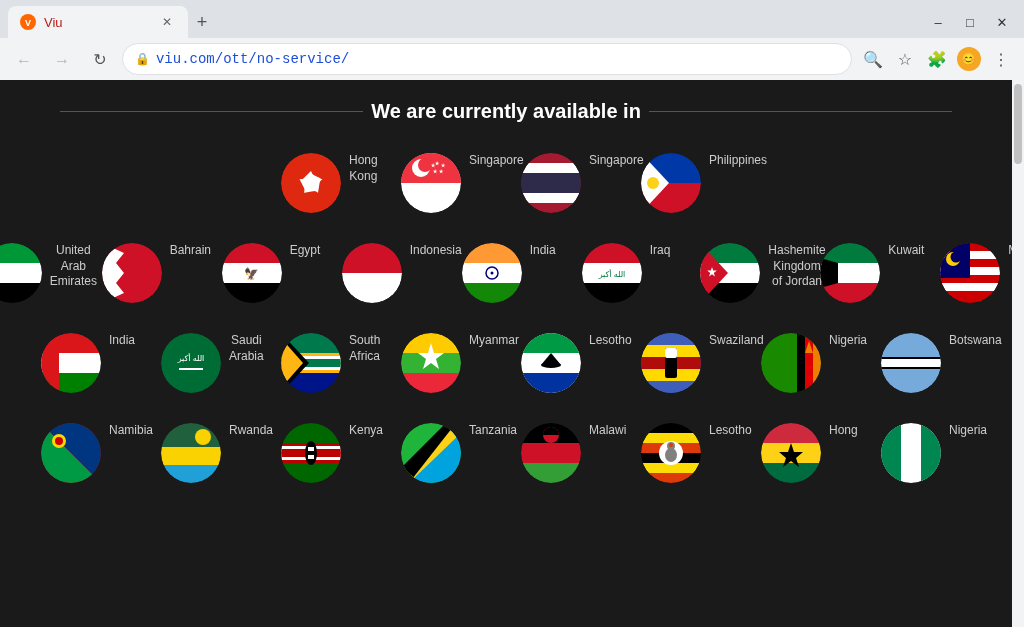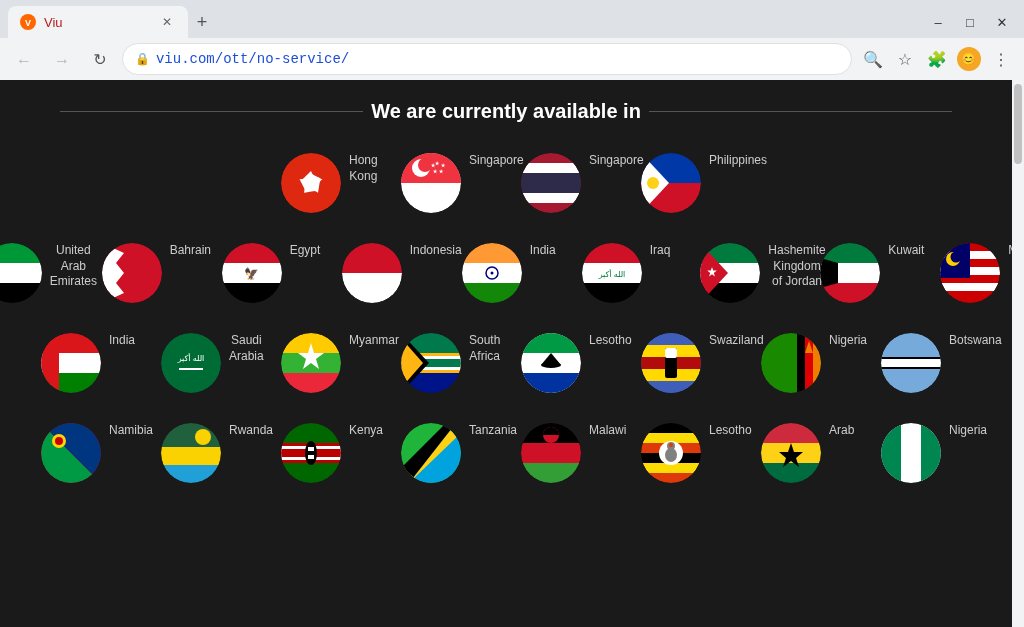--- a/index.html
+++ b/index.html
@@ -460,53 +460,53 @@
             <text x="30" y="28" text-anchor="middle" font-size="8" fill="white" clip-path="url(#c-sa)">الله أكبر</text>
             <line x1="18" y1="36" x2="42" y2="36" stroke="white" stroke-width="2" clip-path="url(#c-sa)"></line>
           </svg>
         </div>
         <span class="country-name">Saudi Arabia</span>
       </div>
 
       <div class="country-item">
         <div class="flag-circle">
           <svg viewBox="0 0 60 60" xmlns="http://www.w3.org/2000/svg">
-            <clipPath id="c-mm">
-                <circle cx="30" cy="30" r="30"></circle>
-              </clipPath>
-            <rect width="60" height="20" fill="#FECB00" clip-path="url(#c-mm)"></rect>
-            <rect y="20" width="60" height="20" fill="#34B233" clip-path="url(#c-mm)"></rect>
-            <rect y="40" width="60" height="20" fill="#EA2839" clip-path="url(#c-mm)"></rect>
-            <polygon points="30,10 33,20 43,20 35,26 38,36 30,30 22,36 25,26 17,20 27,20" fill="white" clip-path="url(#c-mm)"></polygon>
-          </svg>
-        </div>
-        <span class="country-name">Myanmar</span>
-      </div>
-
-      <div class="country-item">
-        <div class="flag-circle">
-          <svg viewBox="0 0 60 60" xmlns="http://www.w3.org/2000/svg">
             <clipPath id="c-za">
                 <circle cx="30" cy="30" r="30"></circle>
               </clipPath>
             <rect width="60" height="30" fill="#007A4D" clip-path="url(#c-za)"></rect>
             <rect y="30" width="60" height="30" fill="#001489" clip-path="url(#c-za)"></rect>
             <rect y="20" width="60" height="20" fill="#FFB612" clip-path="url(#c-za)"></rect>
             <rect y="23" width="60" height="14" fill="white" clip-path="url(#c-za)"></rect>
             <rect y="26" width="60" height="8" fill="#007A4D" clip-path="url(#c-za)"></rect>
             <polygon points="0,0 28,30 0,60" fill="#000" clip-path="url(#c-za)"></polygon>
             <polygon points="0,5 22,30 0,55" fill="#FFB612" clip-path="url(#c-za)"></polygon>
           </svg>
         </div>
         <span class="country-name">South Africa</span>
       </div>
 
       <div class="country-item">
         <div class="flag-circle">
           <svg viewBox="0 0 60 60" xmlns="http://www.w3.org/2000/svg">
+            <clipPath id="c-mm">
+                <circle cx="30" cy="30" r="30"></circle>
+              </clipPath>
+            <rect width="60" height="20" fill="#FECB00" clip-path="url(#c-mm)"></rect>
+            <rect y="20" width="60" height="20" fill="#34B233" clip-path="url(#c-mm)"></rect>
+            <rect y="40" width="60" height="20" fill="#EA2839" clip-path="url(#c-mm)"></rect>
+            <polygon points="30,10 33,20 43,20 35,26 38,36 30,30 22,36 25,26 17,20 27,20" fill="white" clip-path="url(#c-mm)"></polygon>
+          </svg>
+        </div>
+        <span class="country-name">Myanmar</span>
+      </div>
+
+      <div class="country-item">
+        <div class="flag-circle">
+          <svg viewBox="0 0 60 60" xmlns="http://www.w3.org/2000/svg">
             <clipPath id="c-ls">
                 <circle cx="30" cy="30" r="30"></circle>
               </clipPath>
             <rect width="60" height="60" fill="white" clip-path="url(#c-ls)"></rect>
             <rect width="60" height="20" fill="#009A44" clip-path="url(#c-ls)"></rect>
             <rect y="40" width="60" height="20" fill="#0033A0" clip-path="url(#c-ls)"></rect>
 
             <ellipse cx="30" cy="32" rx="10" ry="3" fill="#000" clip-path="url(#c-ls)"></ellipse>
             <polygon points="30,20 40,32 20,32" fill="#000" clip-path="url(#c-ls)"></polygon>
           </svg>
@@ -683,21 +683,21 @@
           <svg viewBox="0 0 60 60" xmlns="http://www.w3.org/2000/svg">
             <clipPath id="c-gh">
                 <circle cx="30" cy="30" r="30"></circle>
               </clipPath>
             <rect width="60" height="20" fill="#CD2A3E" clip-path="url(#c-gh)"></rect>
             <rect y="20" width="60" height="20" fill="#FCD116" clip-path="url(#c-gh)"></rect>
             <rect y="40" width="60" height="20" fill="#006B3F" clip-path="url(#c-gh)"></rect>
             <polygon points="30,20 33,29 42,29 35,35 38,44 30,38 22,44 25,35 18,29 27,29" fill="#000" clip-path="url(#c-gh)"></polygon>
           </svg>
         </div>
-        <span class="country-name">Arab</span>
+        <span class="country-name">Hong</span>
       </div>
 
       <div class="country-item">
         <div class="flag-circle">
           <svg viewBox="0 0 60 60" xmlns="http://www.w3.org/2000/svg">
             <clipPath id="c-ng">
                 <circle cx="30" cy="30" r="30"></circle>
               </clipPath>
             <rect width="60" height="60" fill="white" clip-path="url(#c-ng)"></rect>
             <rect width="20" height="60" fill="#008751" clip-path="url(#c-ng)"></rect>

